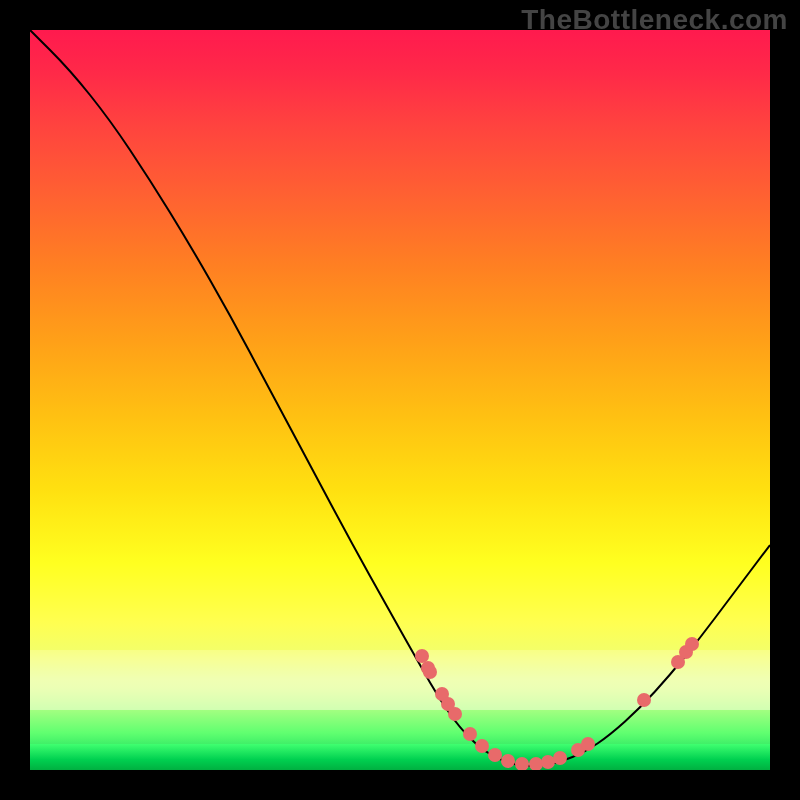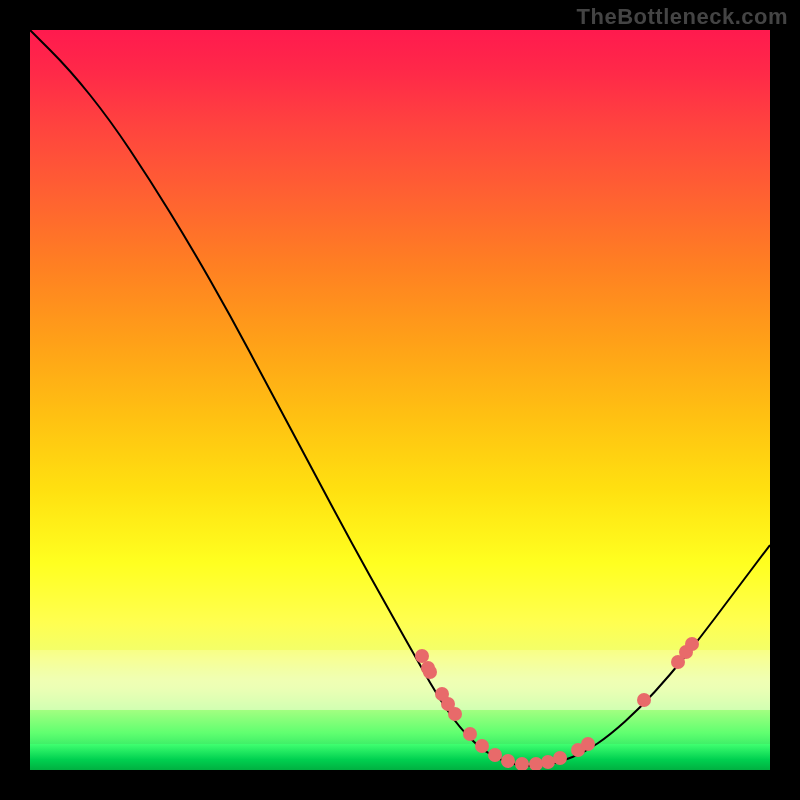--- a/index.html
+++ b/index.html
@@ -8,21 +8,21 @@
     height: 800px;
     background: #000;
     position: relative;
     font-family: Arial, sans-serif;
   }
   .watermark {
     position: absolute;
     top: 4px;
     right: 12px;
     color: #444;
-    font-size: 22px;
+    font-size: 28px;
     font-weight: bold;
     z-index: 20;
     letter-spacing: 0.5px;
   }
   .plot-area {
     position: absolute;
     left: 30px;
     top: 30px;
     width: 740px;
     height: 740px;

